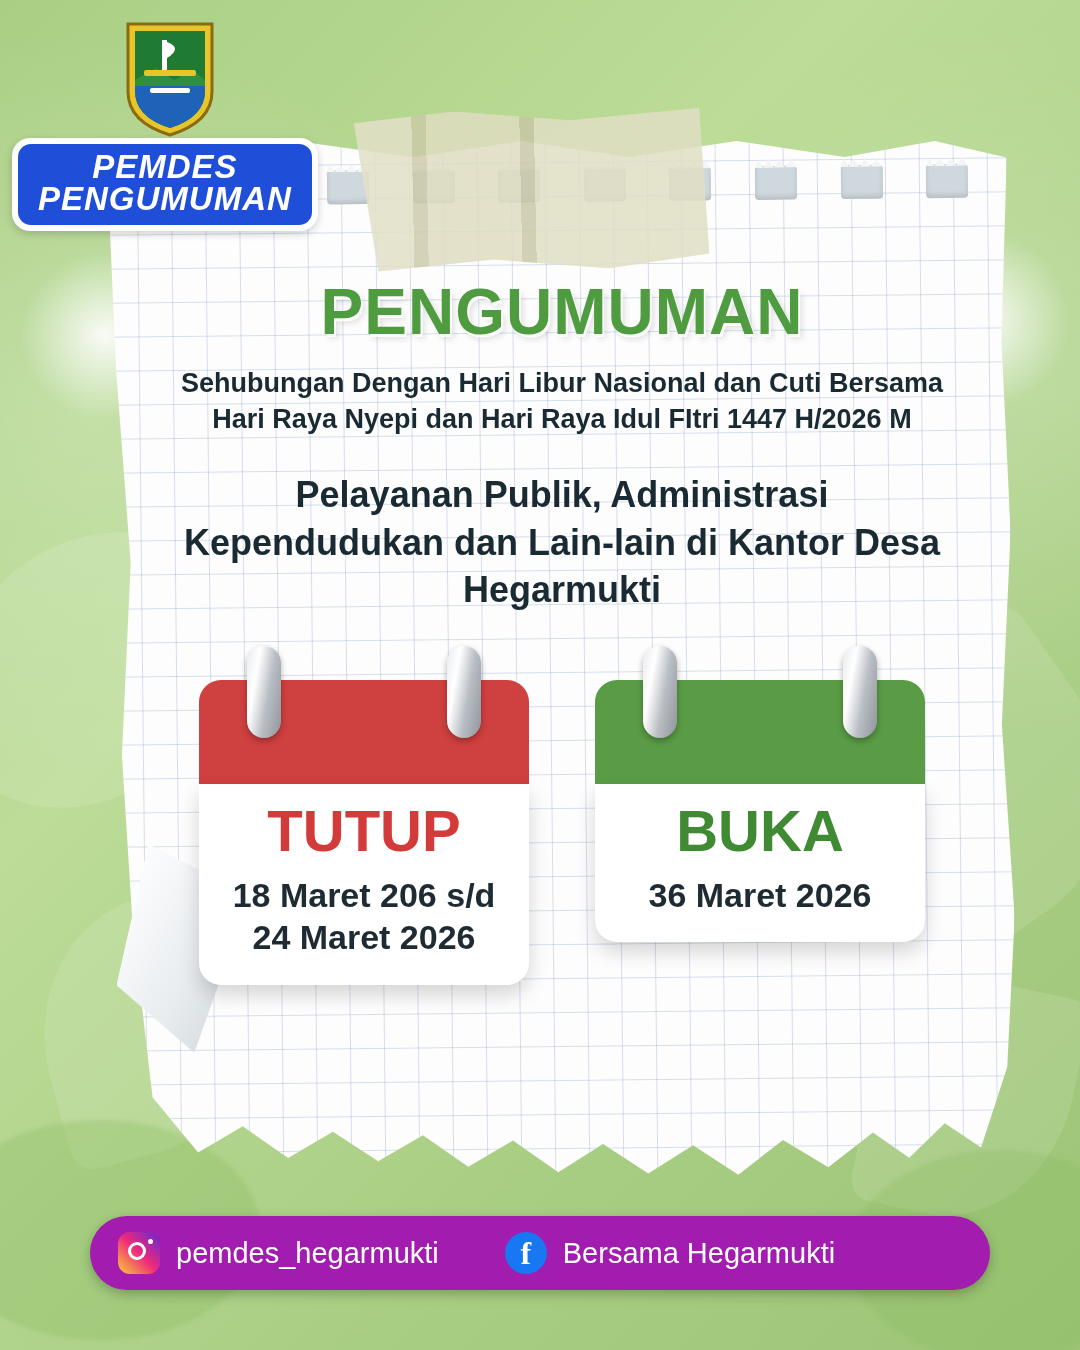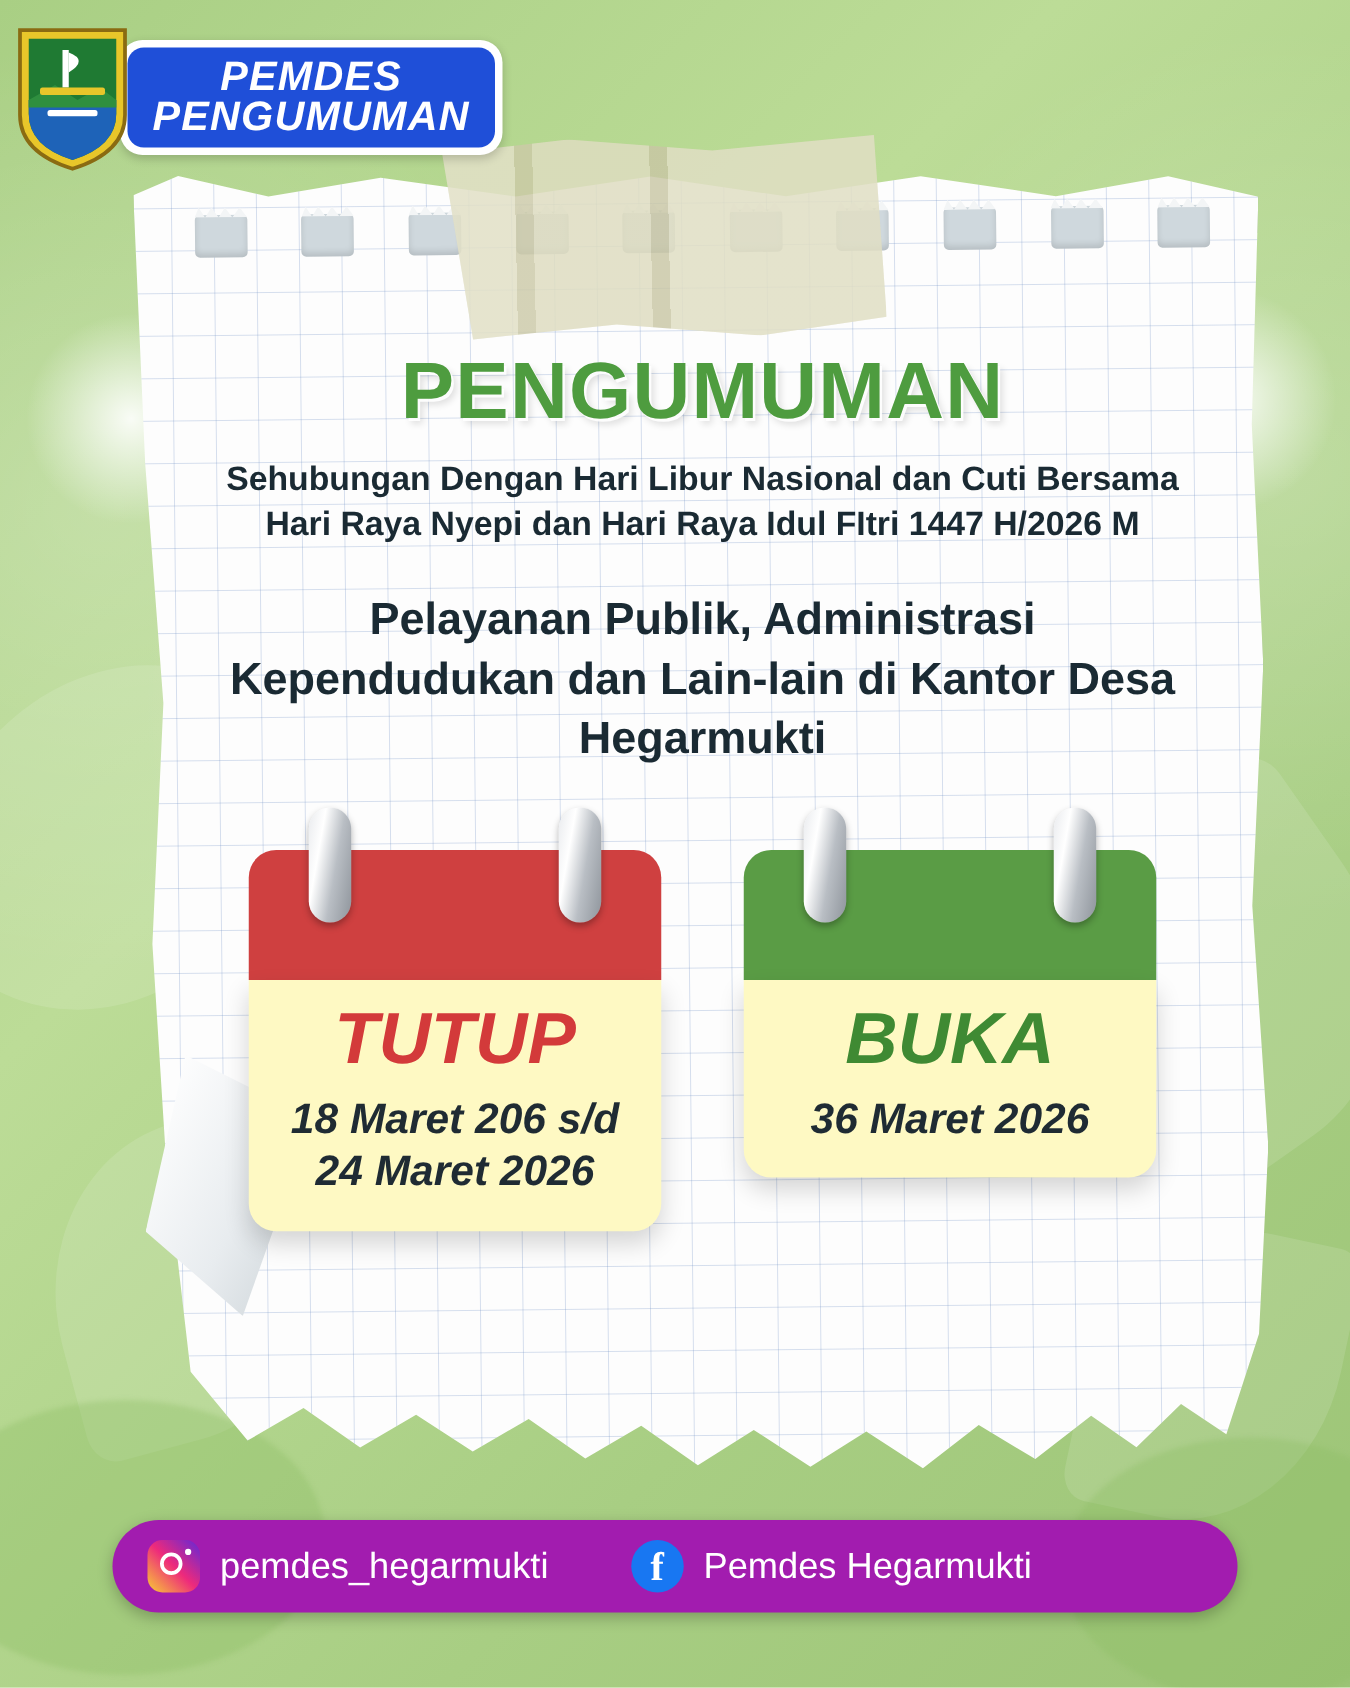--- a/index.html
+++ b/index.html
@@ -40,24 +40,25 @@
   .sparkle {
     position: absolute;
     background: radial-gradient(circle, rgba(255,255,255,0.9) 0%, rgba(255,255,255,0) 70%);
     border-radius: 50%;
   }
 
   
   .brand {
     position: absolute;
     top: 18px;
-    left: 10px;
+    left: 22px;
     display: flex;
     align-items: center;
     z-index: 40;
+    flex-direction: column;
   }
   .crest {
     width: 96px;
     height: 120px;
     position: relative;
   }
   .brand-pill {
     margin-left: -10px;
     background: #ffffff;
     border-radius: 18px;
@@ -229,27 +230,26 @@
   }
   .ring.left { left: 48px; }
   .ring.right { right: 48px; }
   .card-head {
     height: 104px;
     border-radius: 22px 22px 0 0;
     position: relative;
     z-index: 3;
   }
   .card-body {
-    background: #fef9c3;
+    background: #ffffff;
     border-radius: 0 0 22px 22px;
     padding: 18px 10px 26px 10px;
     box-shadow: 0 10px 20px rgba(0,0,0,0.16);
     position: relative;
     z-index: 4;
-    font-style: italic;
   }
   .card-status {
     font-size: 58px;
     font-weight: bold;
     line-height: 1;
     margin-bottom: 14px;
   }
   .card-dates {
     font-size: 34px;
     font-weight: bold;
@@ -408,15 +408,15 @@
   </div>
 </div>
 
 <div class="footer">
   <div class="social ig">
     <div class="ig-icon"></div>
     <div class="social-label">pemdes_hegarmukti</div>
   </div>
   <div class="social fb">
     <div class="fb-icon">f</div>
-    <div class="social-label">Pemdes Hegarmukti</div>
+    <div class="social-label">Bersama Hegarmukti</div>
   </div>
 </div>
 
 </body></html>

